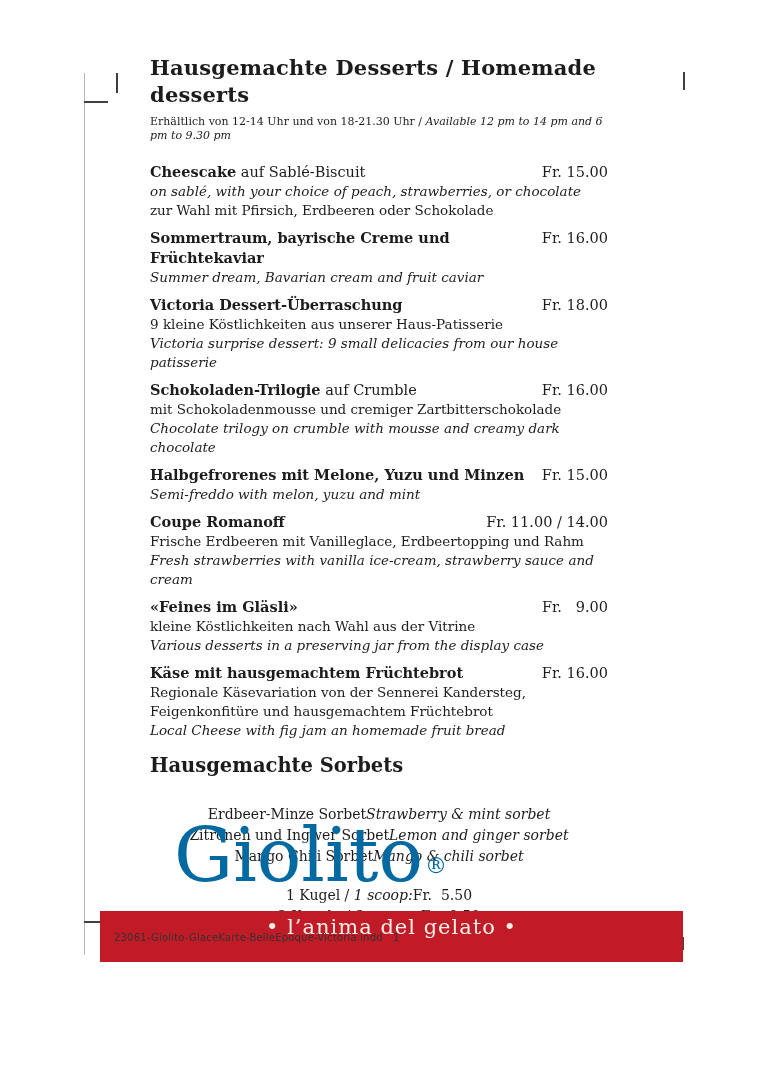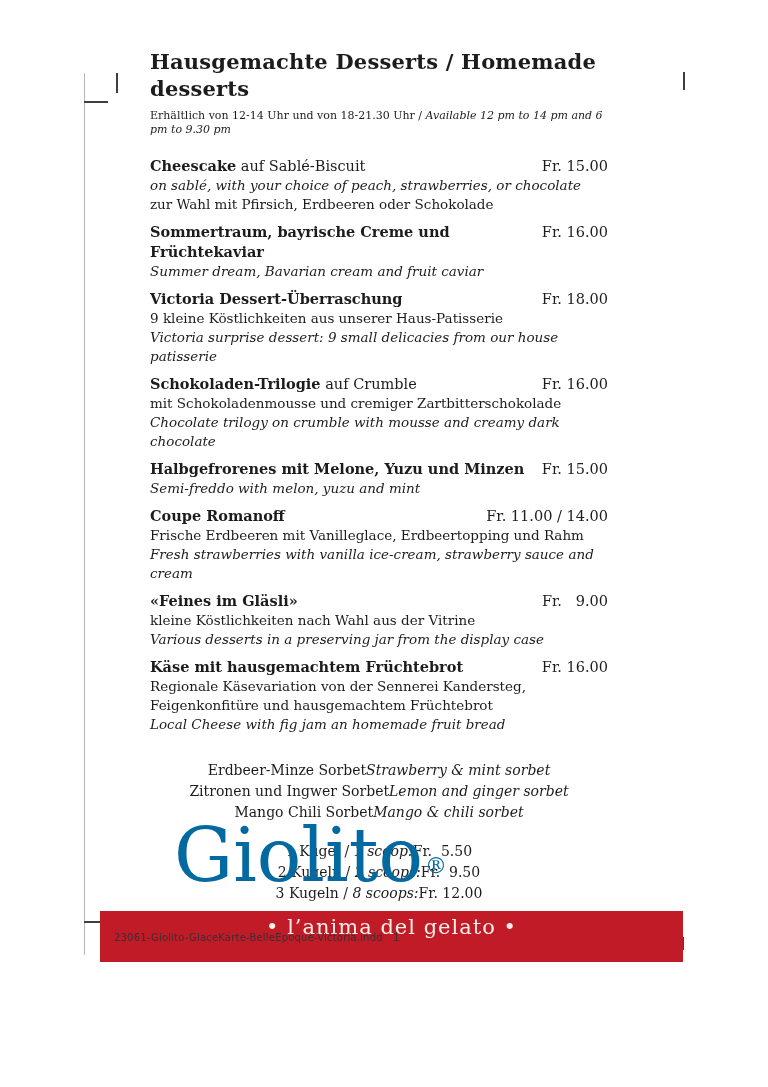--- a/index.html
+++ b/index.html
@@ -11,21 +11,21 @@
   
   .mark { position:absolute; background:#3f3f3f; }
   .bleed-line { position:absolute; left:84px; top:73px; width:1px; height:882px; background:#b7b7b7; }
   .dash-tl { left:84px;  top:101px; width:24px; height:2px; }
   .tick-tl { left:116px; top:73px;  width:2px;  height:20px; }
   .tick-tr { left:683px; top:72px;  width:2px;  height:18px; }
   .dash-bl { left:84px;  top:921px; width:24px; height:2px; }
   .tick-bl { left:116px; top:930px; width:2px;  height:20px; }
   .tick-br { left:682px; top:937px; width:2px;  height:13px; }
 
-  .content { position:absolute; left:150px; top:48px; width:458px; }
+  .content { position:absolute; left:150px; top:54px; width:458px; }
 
   .h1 { font-size:21px; font-weight:bold; line-height:27px; letter-spacing:0.2px; }
   .subtitle { font-size:11px; line-height:14px; margin-top:7px; }
   .subtitle .en { font-style:italic; }
 
   .items { margin-top:19px; }
   .item { margin-bottom:8px; }
   .title-row { display:flex; justify-content:space-between; align-items:baseline;
                font-size:14.5px; line-height:20px; }
   .t-bold { font-weight:bold; }
@@ -142,20 +142,21 @@
           <div class="t"><span class="t-bold">Käse mit hausgemachtem Früchtebrot</span></div>
           <div class="price">Fr. 16.00</div>
         </div>
         <div class="desc">Regionale Käsevariation von der Sennerei Kandersteg,</div>
         <div class="desc">Feigenkonfitüre und hausgemachtem Früchtebrot</div>
         <div class="desc en">Local Cheese with fig jam an homemade fruit bread</div>
       </div>
 
     </div>
 
+    <div class="h2">Hausgemachte Sorbets</div>
 
     <div class="flavors">
       <div class="flavor-row">
         <span>Erdbeer-Minze Sorbet</span>
         <span class="flavor-en">Strawberry &amp; mint sorbet</span>
       </div>
       <div class="flavor-row">
         <span>Zitronen und Ingwer Sorbet</span>
         <span class="flavor-en">Lemon and ginger sorbet</span>
       </div>

